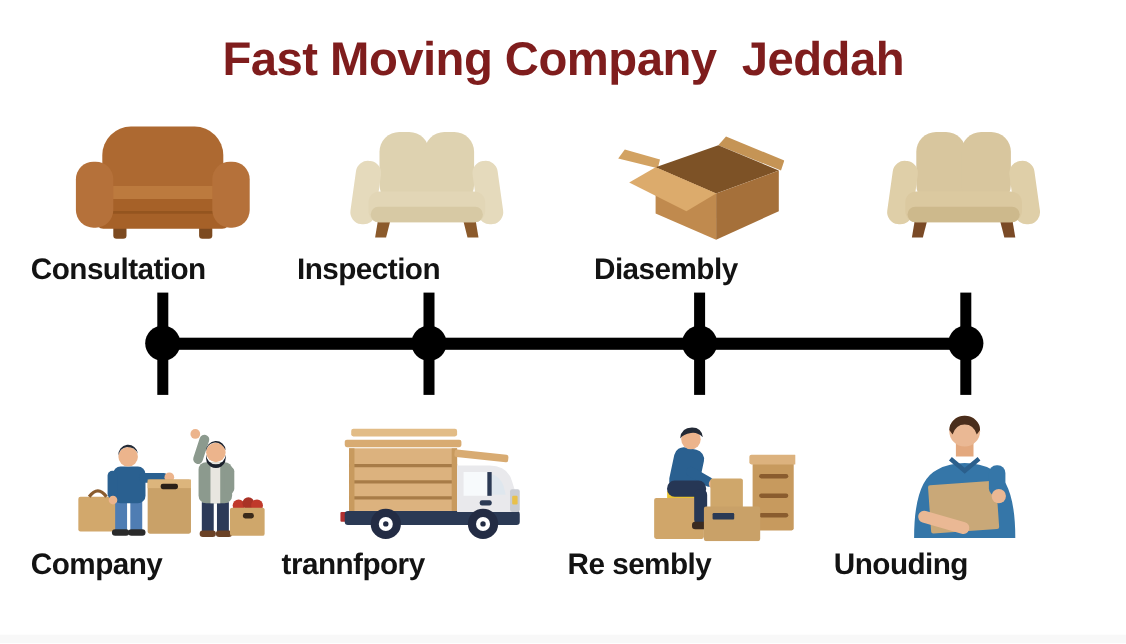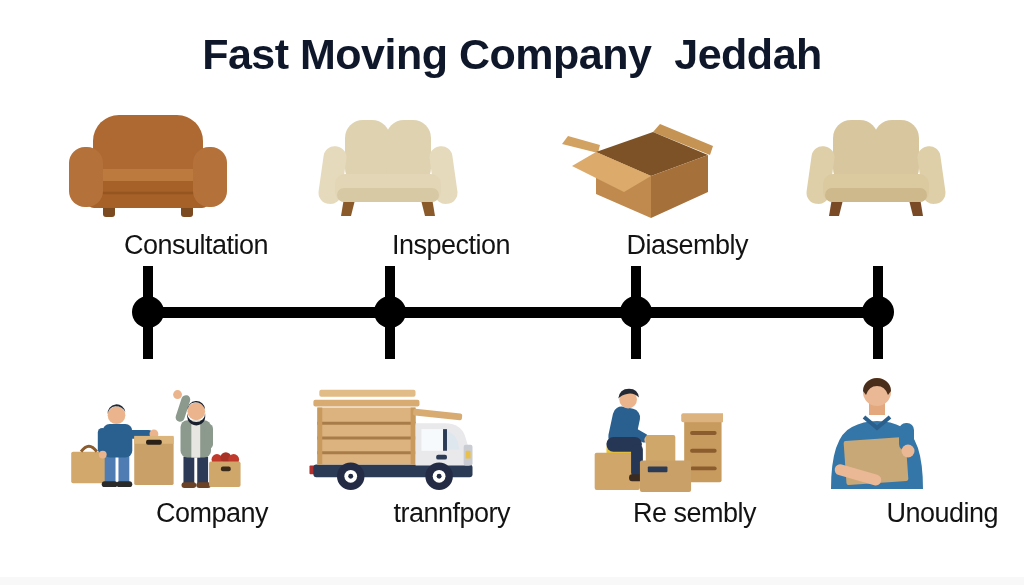--- a/index.html
+++ b/index.html
@@ -4,25 +4,25 @@
 <style>
   html,body{margin:0;padding:0;background:#ffffff;}
   .stage{
     position:relative;width:1024px;height:585px;margin:0 auto;
     background:#ffffff;overflow:hidden;
     font-family:"Liberation Sans","DejaVu Sans",sans-serif;color:#111;
   }
   .title{
     position:absolute;top:30px;left:0;width:1024px;margin:0;
     text-align:center;font-size:43px;font-weight:800;letter-spacing:-0.5px;
-    color:#0f172a;white-space:pre;
+    color:#7f1d1d;white-space:pre;
   }
   .step-label{
-    position:absolute;width:240px;text-align:right;
-    font-size:27px;font-weight:400;color:#131313;letter-spacing:-0.5px;
+    position:absolute;width:240px;text-align:left;
+    font-size:27px;font-weight:700;color:#131313;letter-spacing:-0.5px;
     white-space:pre;
   }
   .lbl-top{top:230px;}
   .lbl-bottom{top:498px;}
   .tl-line{position:absolute;top:307px;left:148px;width:730px;height:11px;background:#000;}
   .tl-tick{position:absolute;top:266px;width:10px;height:93px;background:#000;}
   .tl-node{position:absolute;top:296px;width:32px;height:32px;border-radius:50%;background:#000;}
   .icon{position:absolute;}
   .bottom-strip{position:absolute;left:0;bottom:0;width:1024px;height:8px;background:#f4f4f4;opacity:.6;}
 </style>
@@ -70,21 +70,21 @@
     <rect x="32" y="4" width="45" height="66" rx="18" fill="#d8c69e"></rect>
     <rect x="73" y="4" width="45" height="66" rx="18" fill="#d8c69e"></rect>
     <rect x="8" y="30" width="23" height="58" rx="11" fill="#dfcfa8" transform="rotate(8 19 59)"></rect>
     <rect x="119" y="30" width="23" height="58" rx="11" fill="#dfcfa8" transform="rotate(-8 131 59)"></rect>
     <rect x="22" y="58" width="106" height="28" rx="10" fill="#dbc9a0"></rect>
     <rect x="24" y="72" width="102" height="14" rx="7" fill="#cdb98c"></rect>
   </svg>
 
   <div class="step-label lbl-top" style="left:28px">Consultation</div>
   <div class="step-label lbl-top" style="left:270px">Inspection</div>
-  <div class="step-label lbl-top" style="left:508px">Diasembly</div>
+  <div class="step-label lbl-top" style="left:540px">Diasembly</div>
 
   <div class="tl-tick" style="left:143px"></div>
   <div class="tl-tick" style="left:385px"></div>
   <div class="tl-tick" style="left:631px"></div>
   <div class="tl-tick" style="left:873px"></div>
   <div class="tl-line"></div>
   <div class="tl-node" style="left:132px"></div>
   <div class="tl-node" style="left:374px"></div>
   <div class="tl-node" style="left:620px"></div>
   <div class="tl-node" style="left:862px"></div>
@@ -187,18 +187,18 @@
     <circle cx="62" cy="25" r="14" fill="#eab894"></circle>
     <path d="M48,24 a14,13 0 0 1 28,0 l-3,4 q-3,-9 -11,-9 q-8,0 -11,9 z" fill="#4a2e1c"></path>
     <path d="M49,50 l13,11 l13,-11" stroke="#2b5f8c" stroke-width="4" fill="none"></path>
     <rect x="30" y="72" width="62" height="44" rx="2" fill="#c9a878" transform="rotate(-4 61 94)"></rect>
     <rect x="84" y="56" width="15" height="28" rx="7" fill="#3576a8"></rect>
     <circle cx="93" cy="84" r="6.5" fill="#eab894"></circle>
     <rect x="20" y="98" width="48" height="11" rx="5.5" fill="#eab894" transform="rotate(16 28 102)"></rect>
   </svg>
 
   <div class="step-label lbl-bottom" style="left:28px">Company</div>
-  <div class="step-label lbl-bottom" style="left:270px">trannfpory</div>
+  <div class="step-label lbl-bottom" style="left:256px">trannfpory</div>
   <div class="step-label lbl-bottom" style="left:516px">Re sembly</div>
   <div class="step-label lbl-bottom" style="left:758px">Unouding</div>
 
   <div class="bottom-strip"></div>
 </div>
 
 </body></html>

